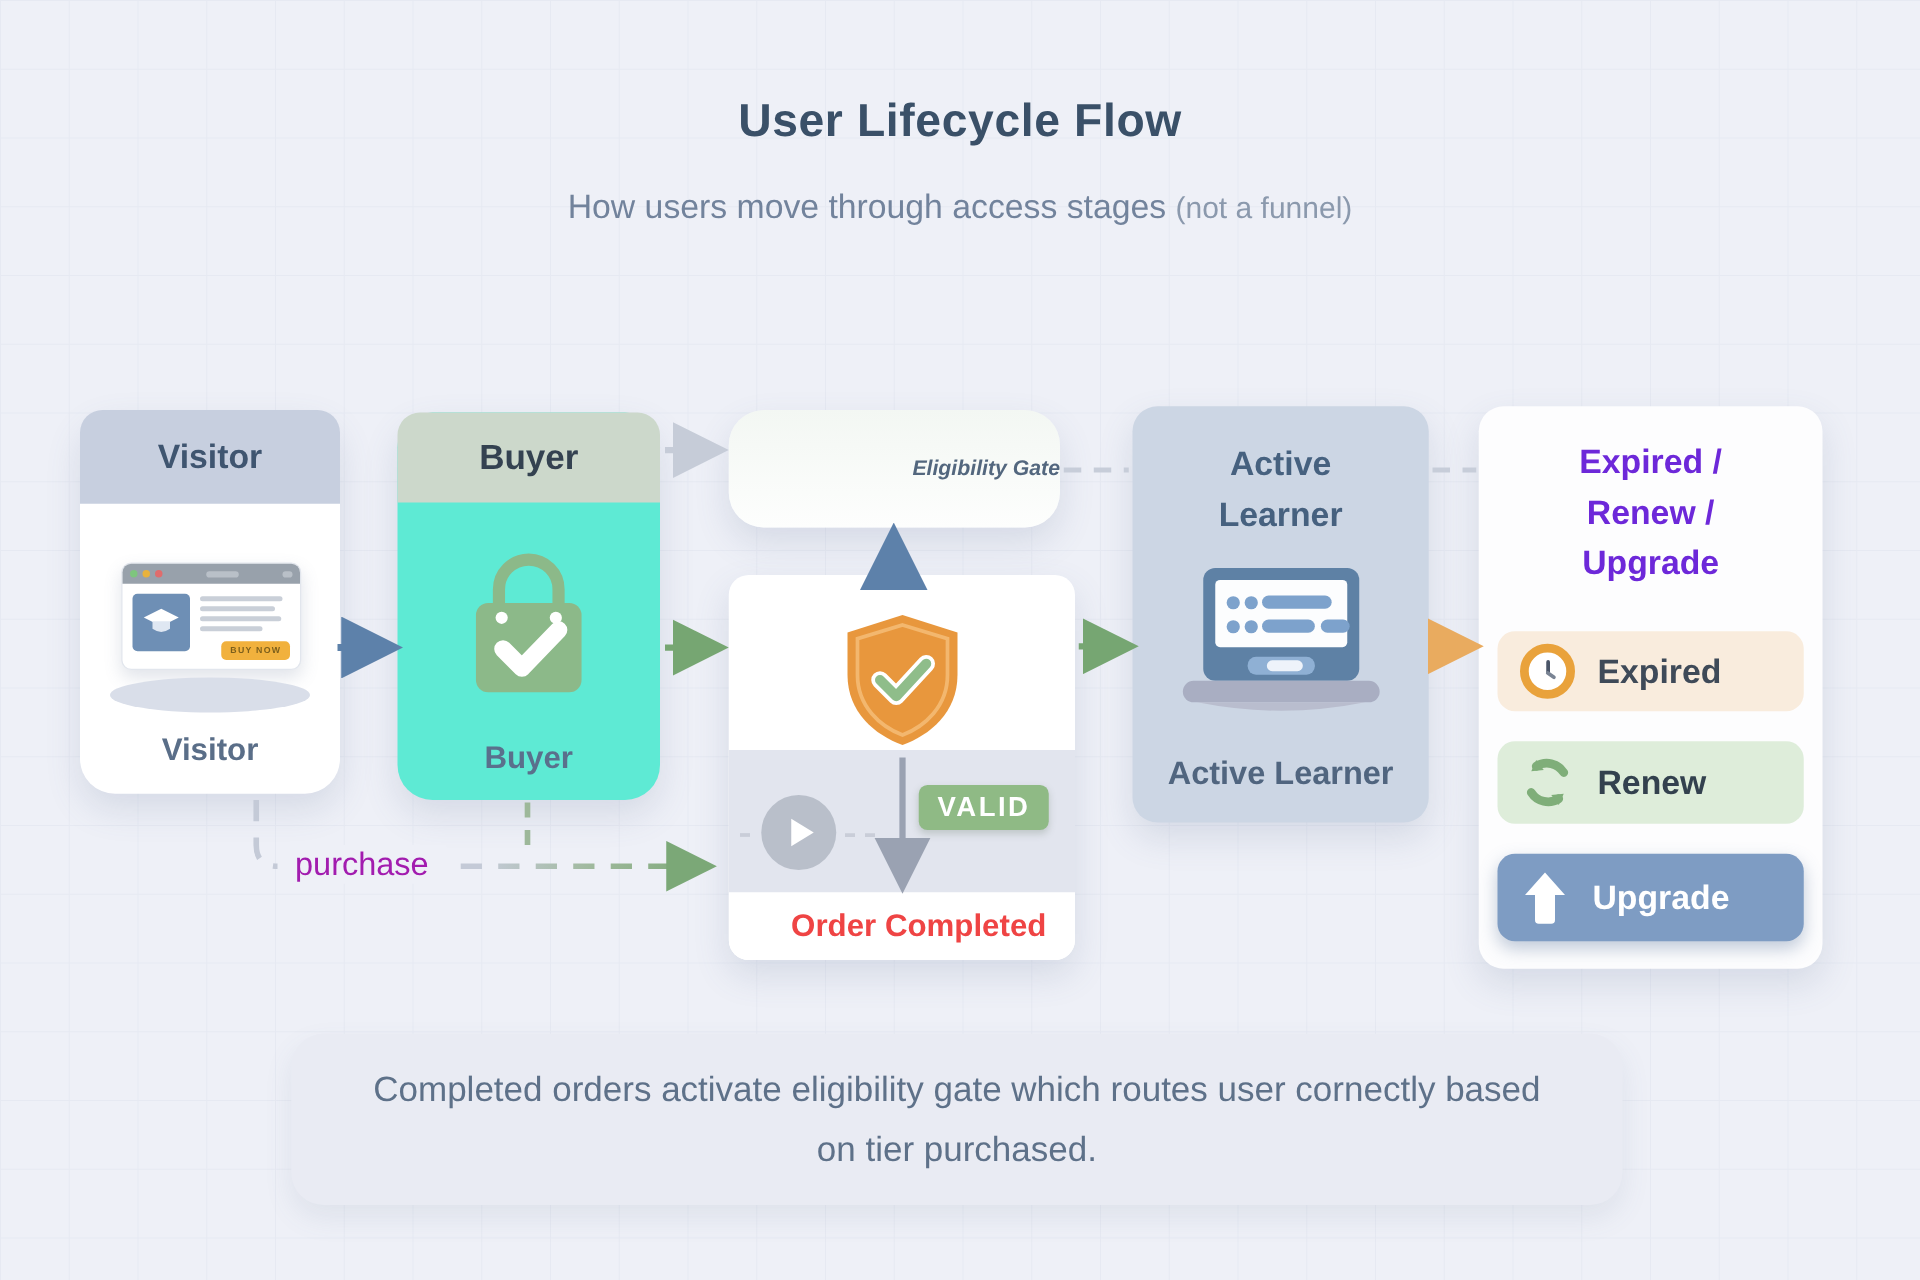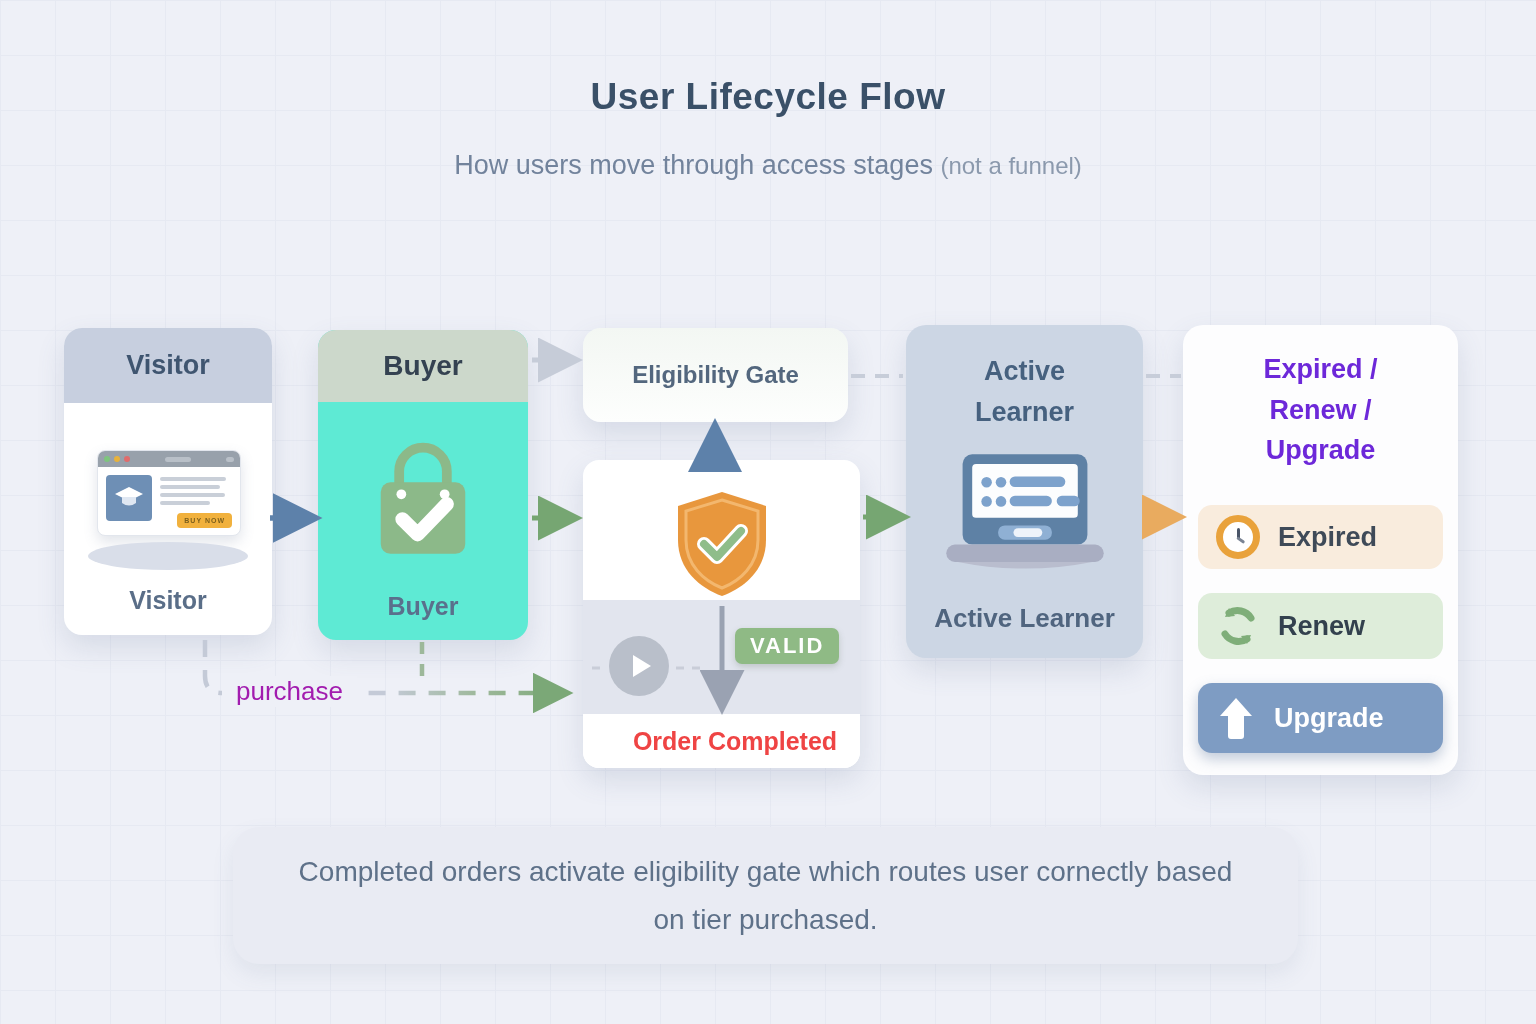--- a/index.html
+++ b/index.html
@@ -13,41 +13,41 @@
     background-size:55px 55px;
     color:#3c5068;
   }
   .stage{position:relative;width:1536px;height:1024px;}
   .abs{position:absolute;}
   
   .title{top:76px;left:0;width:100%;text-align:center;font-size:37px;font-weight:700;color:#3a5068;letter-spacing:.5px;}
   .subtitle{top:150px;left:0;width:100%;text-align:center;font-size:27px;color:#72839c;}
   .subtitle .note{font-size:24px;color:#8b99ad;}
   
-  .card{border-radius:18px;box-shadow:0 12px 28px rgba(90,105,140,.16);z-index:1;}
+  .card{border-radius:28px;box-shadow:0 12px 28px rgba(90,105,140,.16);z-index:1;}
   .hdr{display:flex;align-items:center;justify-content:center;font-weight:700;}
   
   .visitor-card{left:64px;top:328px;width:208px;height:307px;background:#fff;}
   .visitor-hdr{height:75px;background:#c7cfdf;border-radius:18px 18px 0 0;font-size:27px;color:#3f5570;}
   .node-label{width:100%;text-align:center;font-size:25px;font-weight:600;color:#5a6e88;}
   .browser{left:33px;top:122px;width:142px;height:84px;background:#fff;border:1px solid #e2e6ed;border-radius:8px;box-shadow:0 6px 14px rgba(90,105,140,.18);}
   .browser-bar{height:16px;background:#98a1ab;border-radius:7px 7px 0 0;display:flex;align-items:center;padding:0 6px;gap:4px;}
   .dot{width:6px;height:6px;border-radius:50%;}
   .bar-sm{height:5px;border-radius:3px;background:#b9c0c8;margin-left:auto;}
   .browser-body{display:flex;gap:8px;padding:8px;}
   .hero{width:46px;height:46px;background:#6e8fb5;border-radius:4px;display:flex;align-items:center;justify-content:center;}
   .lines{flex:1;display:flex;flex-direction:column;gap:4px;padding-top:2px;}
   .tline{height:4px;border-radius:2px;background:#c9cfd8;}
   .buy-btn{margin-top:4px;align-self:flex-end;background:#f1b13d;border-radius:4px;padding:4px 7px;font-size:7px;font-weight:700;color:#7c5f1c;letter-spacing:1px;}
   .shadow-ellipse{left:24px;top:214px;width:160px;height:28px;background:#d9dee9;border-radius:50%;}
   
   .buyer-card{left:318px;top:330px;width:210px;height:310px;background:#5eead4;}
   .buyer-hdr{height:72px;background:#ccd8cb;border-radius:18px 18px 0 0;font-size:28px;color:#344251;}
   
-  .gate-box{left:583px;top:328px;width:265px;height:94px;background:linear-gradient(#f3f7f3,#fdfefd);display:flex;align-items:center;justify-content:center;font-size:24px;font-weight:700;color:#53677e;}
+  .gate-box{left:583px;top:328px;width:265px;height:94px;background:linear-gradient(#f3f7f3,#fdfefd);display:flex;align-items:center;justify-content:flex-end;font-size:17px;font-weight:700;color:#53677e;font-style:italic;}
   
   .eligible-card{left:583px;top:460px;width:277px;height:308px;background:#fff;border-radius:16px;overflow:hidden;text-decoration:underline;}
   .elig-top{height:140px;display:flex;align-items:flex-end;justify-content:center;}
   .elig-label{width:100%;text-align:center;font-size:26px;font-weight:700;color:#5b6e85;margin-top:4px;}
   .elig-mid{position:absolute;left:0;top:140px;width:277px;height:114px;background:#e2e5ee;}
   .play-circle{position:absolute;left:26px;top:36px;width:60px;height:60px;border-radius:50%;background:#b9bfca;display:flex;align-items:center;justify-content:center;}
   .play-tri{width:0;height:0;border-left:18px solid #fff;border-top:11px solid transparent;border-bottom:11px solid transparent;margin-left:5px;}
   .valid-badge{position:absolute;left:152px;top:28px;background:#8fba85;color:#fff;font-weight:700;font-size:22px;letter-spacing:2px;padding:5px 15px;border-radius:7px;box-shadow:0 3px 6px rgba(90,110,90,.25);}
   .elig-bottom{position:absolute;left:0;top:254px;width:304px;height:54px;background:#fff;display:flex;align-items:center;justify-content:center;font-size:25px;font-weight:600;color:#ef4444;}
   

